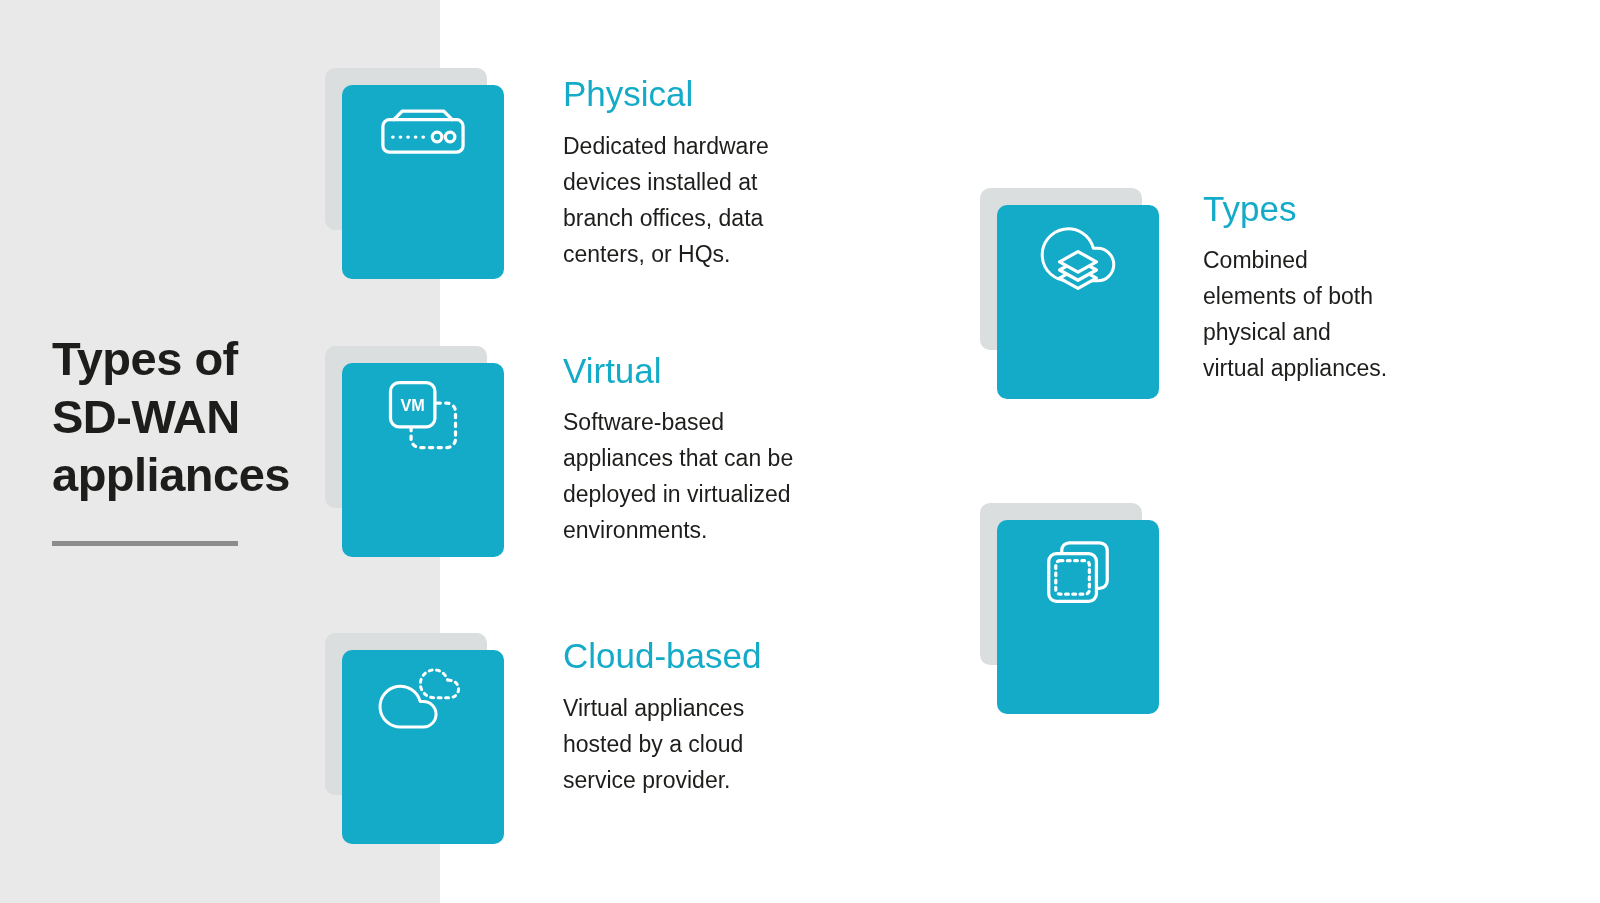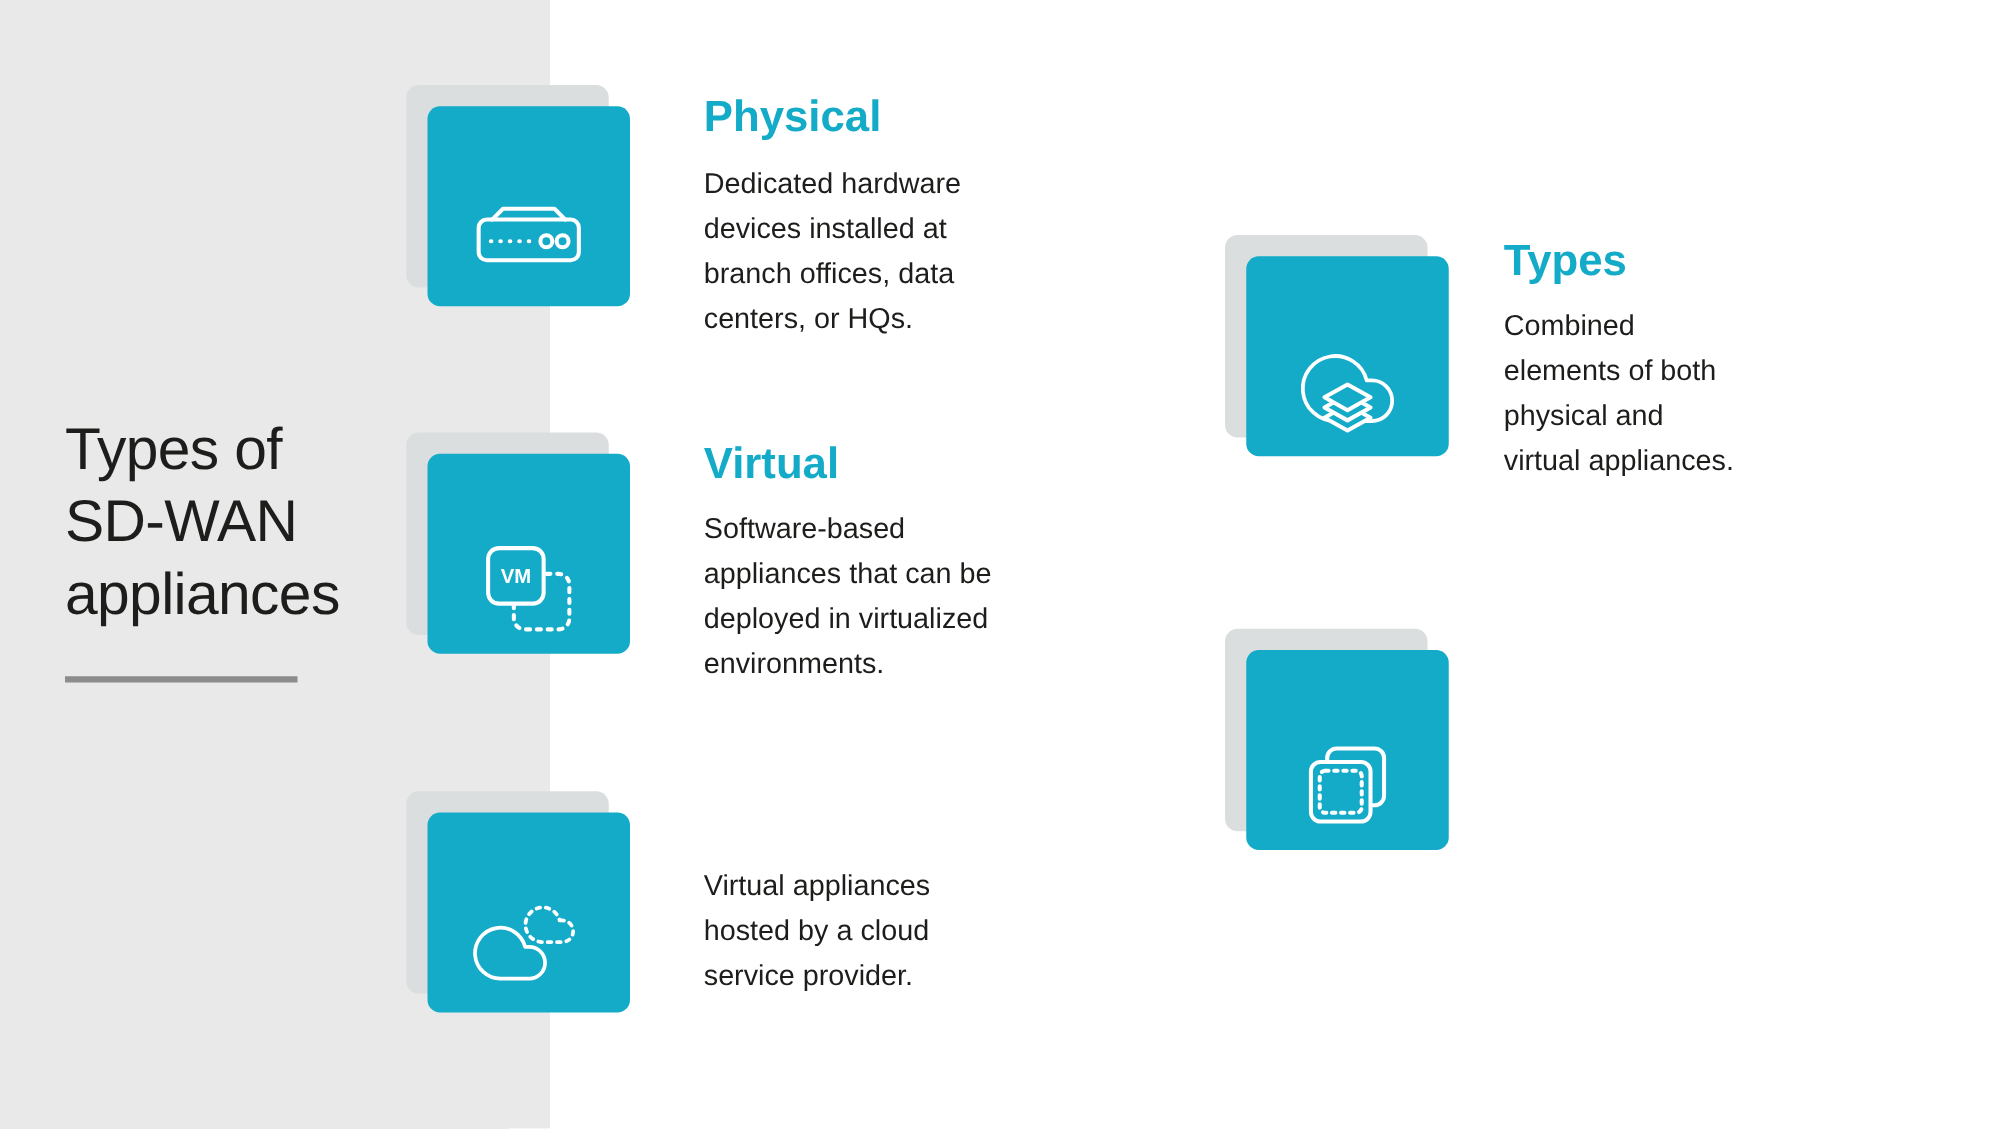--- a/index.html
+++ b/index.html
@@ -10,43 +10,43 @@
     --tile-shadow:#dbdedf;
     --background:#ffffff;
   }
   *{margin:0;padding:0;box-sizing:border-box}
   html,body{background:#fff}
   body{font-family:"Liberation Sans","DejaVu Sans",sans-serif}
   .canvas{position:relative;width:1600px;height:903px;background:var(--background);overflow:hidden}
 
   
   .panel{position:absolute;left:0;top:0;width:440px;height:903px;background:var(--panel)}
-  .title{position:absolute;left:52px;top:330px;font-size:47px;font-weight:normal;color:var(--text);
+  .title{position:absolute;left:52px;top:330px;font-size:47px;font-weight:bold;color:var(--text);
          line-height:58px;white-space:pre-line;letter-spacing:-0.5px}
   .rule{position:absolute;left:52px;top:541px;width:186px;height:5px;background:var(--rule)}
 
   
   .tile-group{position:absolute;width:162px;height:162px;z-index:1}
   .tile-shadow{position:absolute;left:-17px;top:-17px;width:162px;height:162px;border-radius:10px;background:var(--tile-shadow)}
-  .tile{position:absolute;left:0;top:0;width:162px;height:160px;border-radius:10px;background:var(--accent);
-        display:flex;align-items:flex-end;justify-content:center}
+  .tile{position:absolute;left:0;top:0;width:162px;height:194px;border-radius:10px;background:var(--accent);
+        display:flex;align-items:flex-start;justify-content:center}
   .tile svg{width:104px;height:104px}
   .tile svg .stroke{stroke:#ffffff;stroke-width:3;fill:none;stroke-linecap:round;stroke-linejoin:round}
   .tile svg .fill-accent{fill:var(--accent)}
   .tile svg text{fill:#ffffff;stroke:none;font-family:"Liberation Sans","DejaVu Sans",sans-serif;
                  font-weight:bold;font-size:15px}
 
   .g-physical{left:342px;top:85px}
   .g-virtual{left:342px;top:363px}
   .g-cloud{left:342px;top:650px}
   .g-hybrid{left:997px;top:205px}
   .g-sdbranch{left:997px;top:520px}
 
   
-  .card-head{position:absolute;font-size:35px;font-weight:bold;color:var(--accent)}
+  .card-head{position:absolute;font-size:35px;font-weight:normal;color:var(--accent)}
   .card-desc{position:absolute;font-size:23px;color:var(--text);line-height:36px;white-space:pre-line}
 
   .h-physical{left:563px;top:74px}   .d-physical{left:563px;top:128px}
   .h-virtual{left:563px;top:351px}   .d-virtual{left:563px;top:404px}
   .h-cloud{left:563px;top:636px}     .d-cloud{left:563px;top:690px}
   .h-hybrid{left:1203px;top:189px}   .d-hybrid{left:1203px;top:242px}
   .h-sdbranch{left:1203px;top:470px} .d-sdbranch{left:1203px;top:523px}
 </style>
 </head>
 <body>
@@ -127,20 +127,21 @@
 devices installed at
 branch offices, data
 centers, or HQs.</p>
 
   <h2 class="card-head h-virtual">Virtual</h2>
   <p class="card-desc d-virtual">Software-based
 appliances that can be
 deployed in virtualized
 environments.</p>
 
+  <h2 class="card-head h-cloud">Cloud-based</h2>
   <p class="card-desc d-cloud">Virtual appliances
 hosted by a cloud
 service provider.</p>
 
   <h2 class="card-head h-hybrid">Types</h2>
   <p class="card-desc d-hybrid">Combined
 elements of both
 physical and
 virtual appliances.</p>
 

